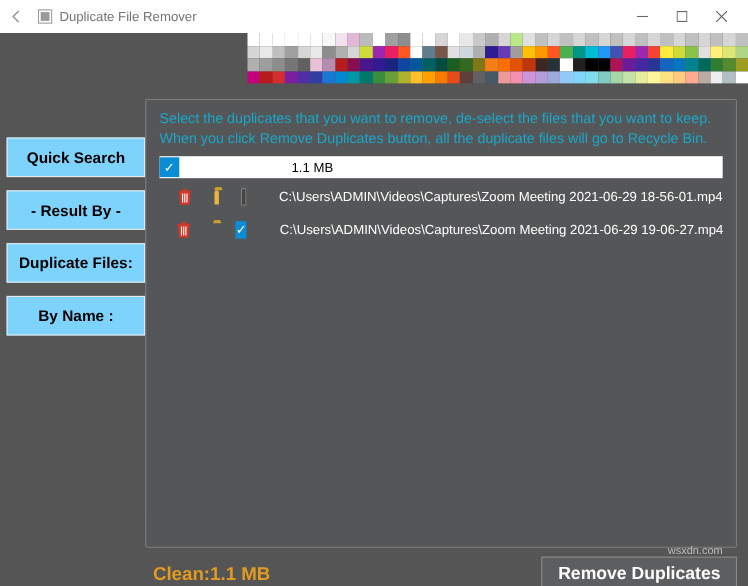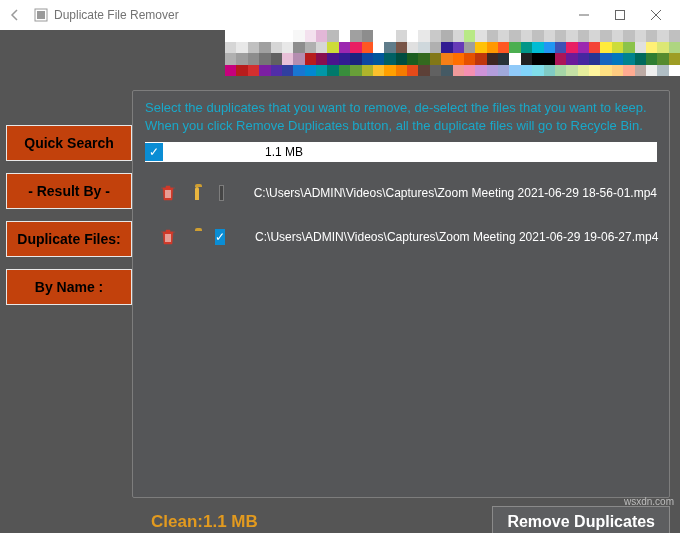--- a/index.html
+++ b/index.html
@@ -11,41 +11,41 @@
 .titlebar .title { color: #737373; font-size: 12px; margin-left: 4px; }
 .titlebar .spacer { flex: 1; }
 .titlebar .win-btn { width: 36px; height: 30px; display: flex; align-items: center; justify-content: center; color: #666; font-size: 14px; }
 
 .app-body { position: relative; height: 503px; background: #555; }
 
 .mosaic { position: absolute; top: 0; left: 225px; right: 0; height: 58px; display: grid; grid-template-columns: repeat(40, 1fr); grid-template-rows: repeat(5, 1fr); }
 .mosaic span { width: 100%; height: 100%; }
 
 .sidebar { position: absolute; left: 6px; top: 95px; width: 126px; }
-.side-btn { background: #c2410c; color: #000; font-size: 14px; font-weight: 600; height: 36px; display: flex; align-items: center; justify-content: center; margin-bottom: 12px; border: 1px solid #e8e8e8; cursor: pointer; }
+.side-btn { background: #7dd3fc; color: #000; font-size: 14px; font-weight: 600; height: 36px; display: flex; align-items: center; justify-content: center; margin-bottom: 12px; border: 1px solid #e8e8e8; cursor: pointer; }
 
 .panel { position: absolute; left: 132px; top: 60px; right: 10px; height: 408px; background: #555658; border: 1px solid #7d7d7d; border-radius: 2px; padding: 8px 12px 0 12px; }
 
 .instructions { color: #19a8c9; font-size: 13px; line-height: 1.35; margin-bottom: 8px; }
 
 .group-header { background: #fff; height: 20px; display: flex; align-items: center; font-size: 12px; }
 .group-header .chk { width: 18px; height: 18px; margin: 0 6px 0 0; background: #0a8dd4; display: flex; align-items: center; justify-content: center; }
 .group-header .size { margin-left: 96px; color: #000; }
 
-.file-row { display: flex; align-items: center; height: 26px; margin-top: 18px; font-size: 12px; color: #fff; gap: 20px; padding-left: 16px; }
+.file-row { display: flex; align-items: center; height: 26px; margin-top: 4px; font-size: 12px; color: #fff; gap: 20px; padding-left: 16px; justify-content: center; }
 .file-row .del { color: #d03a2a; }
 .file-row .folder { width: 16px; height: 13px; background: #e9b53f; border-radius: 2px 2px 0 0; position: relative; }
 .file-row .folder::before { content: ""; position: absolute; top: -3px; left: 0; width: 7px; height: 3px; background: #cf9e31; border-radius: 2px 2px 0 0; }
 .file-row .mark { width: 16px; height: 16px; display: flex; align-items: center; justify-content: center; }
 .file-row .mark.unchecked { border: 1px solid #7d7d7d; background: #454545; }
 .file-row .mark.checked { background: #0a8dd4; }
 .file-row .path { margin-left: 10px; white-space: nowrap; }
 
 .footer { position: absolute; left: 132px; right: 10px; top: 478px; height: 28px; display: flex; align-items: center; }
-.clean-label { color: #e29a1f; font-size: 17px; font-weight: 600; margin-left: 19px; }
+.clean-label { color: #e29a1f; font-size: 17px; font-weight: 600; margin-left: 7px; }
 .remove-btn { margin-left: auto; background: #5d5e60; color: #fff; font-size: 16px; font-weight: 600; border: 1px solid #8a8a8a; padding: 6px 14px; cursor: pointer; }
 
 .check-glyph { color: #fff; font-size: 12px; line-height: 1; }
 
 svg { display: block; }
 </style>
 </head>
 <body>
 
 <div class="titlebar">
@@ -331,14 +331,14 @@
         </span>
       <span class="path">C:\Users\ADMIN\Videos\Captures\Zoom Meeting 2021-06-29 19-06-27.mp4</span>
     </div>
   </div>
 
   <div class="footer">
     <div class="clean-label">Clean:1.1 MB</div>
     <button class="remove-btn">Remove Duplicates</button>
   </div>
 
-  <div style="position:absolute; right:6px; bottom:26px; color:#bdbdbd; font-size:10px;">wsxdn.com</div>
+  <div style="position:absolute; right:23px; bottom:26px; color:#bdbdbd; font-size:10px;">wsxdn.com</div>
 </div>
 
 </body></html>

